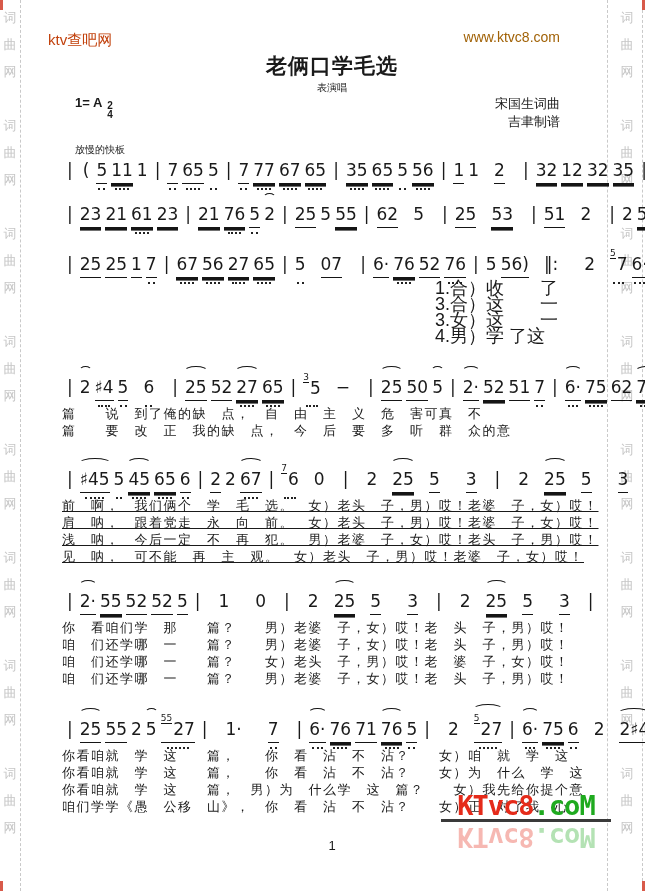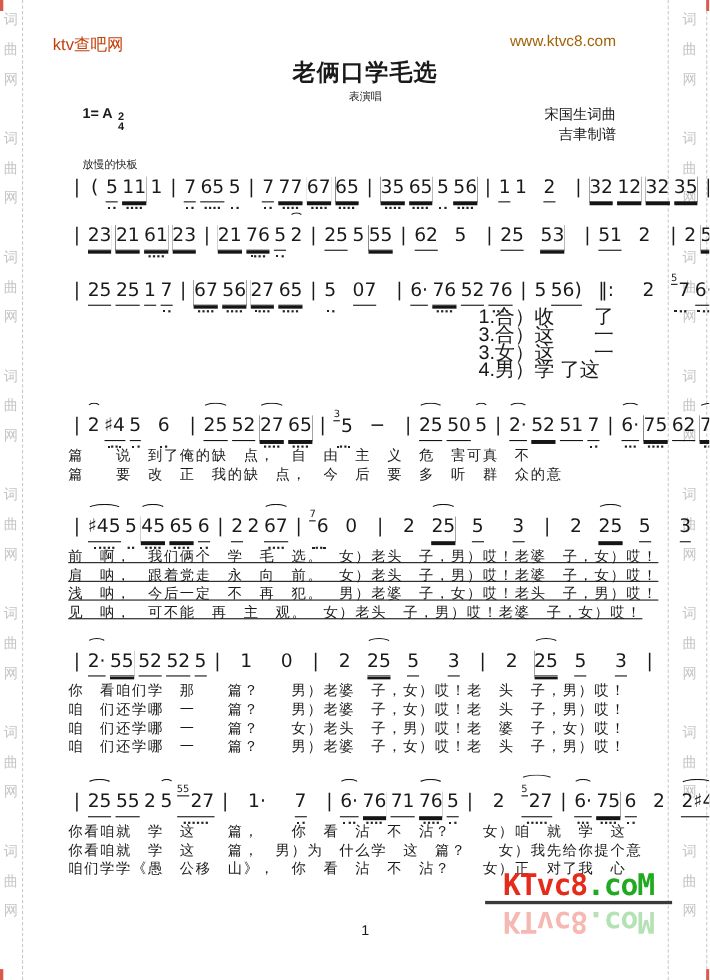--- a/index.html
+++ b/index.html
@@ -190,20 +190,21 @@
             <div class="lyr">你　看咱们学　那　　篇？　　男）老婆　子，女）哎！老　头　子，男）哎！</div>
             <div class="lyr">咱　们还学哪　一　　篇？　　男）老婆　子，女）哎！老　头　子，男）哎！</div>
             <div class="lyr">咱　们还学哪　一　　篇？　　女）老头　子，男）哎！老　婆　子，女）哎！</div>
             <div class="lyr">咱　们还学哪　一　　篇？　　男）老婆　子，女）哎！老　头　子，男）哎！</div>
           </div>
         </div>
         <div class="system">
           <div class="notes"><span class="nt bar">|</span><span class="nt u1 arc">25</span><span class="nt u1">55</span><span class="nt">2</span><span class="nt arc">5</span><span class="nt u1 dt"><sup class="gn">55</sup>27</span><span class="nt bar">|</span><span class="nt wd">1·</span><span class="nt u1 dt wd">7</span><span class="nt bar">|</span><span class="nt u1 dt arc">6·</span><span class="nt u2 dt">76</span><span class="nt u1">71</span><span class="nt u2 dt arc">76</span><span class="nt u1 dt">5</span><span class="nt bar">|</span><span class="nt wd">2</span><span class="nt u1 dt arc"><sup class="gn">5</sup>27</span><span class="nt bar">|</span><span class="nt u1 dt arc">6·</span><span class="nt u2 dt">75</span><span class="nt u1 dt">6</span><span class="nt wd">2</span><span class="nt u1 arc">2♯4</span></div>
           <div class="lyrics">
             <div class="lyr">你看咱就　学　这　　篇，　　你　看　沾　不　沾？　　女）咱　就　学　这</div>
+            <div class="lyr">你看咱就　学　这　　篇，　　你　看　沾　不　沾？　　女）为　什么　学　这</div>
             <div class="lyr">你看咱就　学　这　　篇，　男）为　什么学　这　篇？　　女）我先给你提个意</div>
             <div class="lyr">咱们学学《愚　公移　山》，　你　看　沾　不　沾？　　女）正　对了我　心</div>
           </div>
         </div>
       </div>
   </div>
 
   <div class="pagenum">1</div>
 
   <div class="wm">

